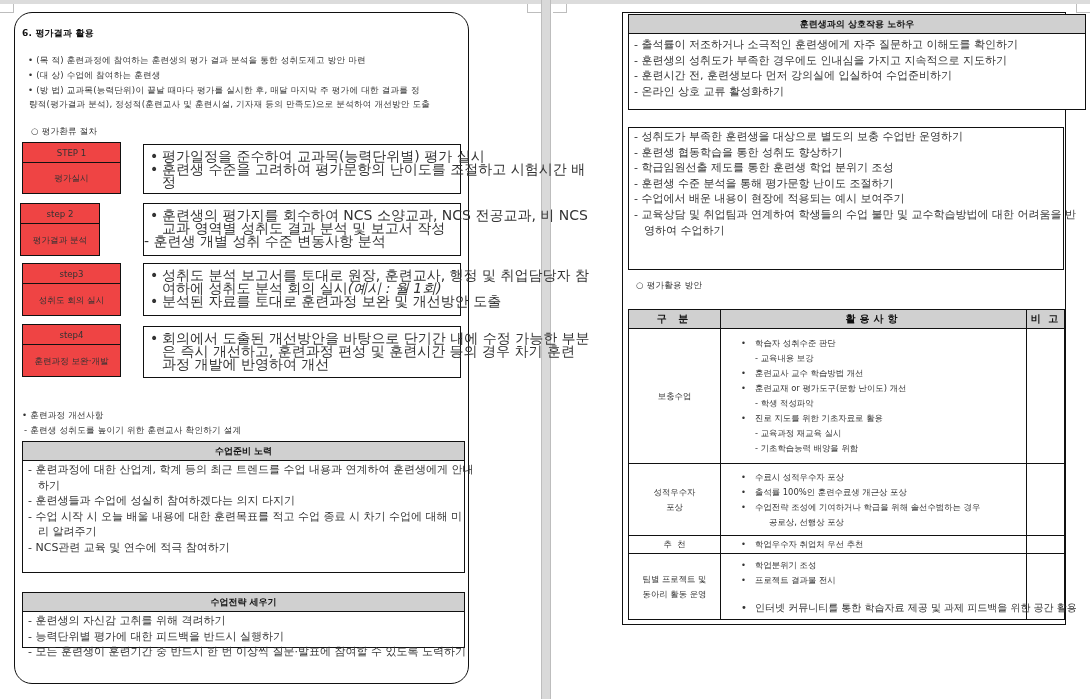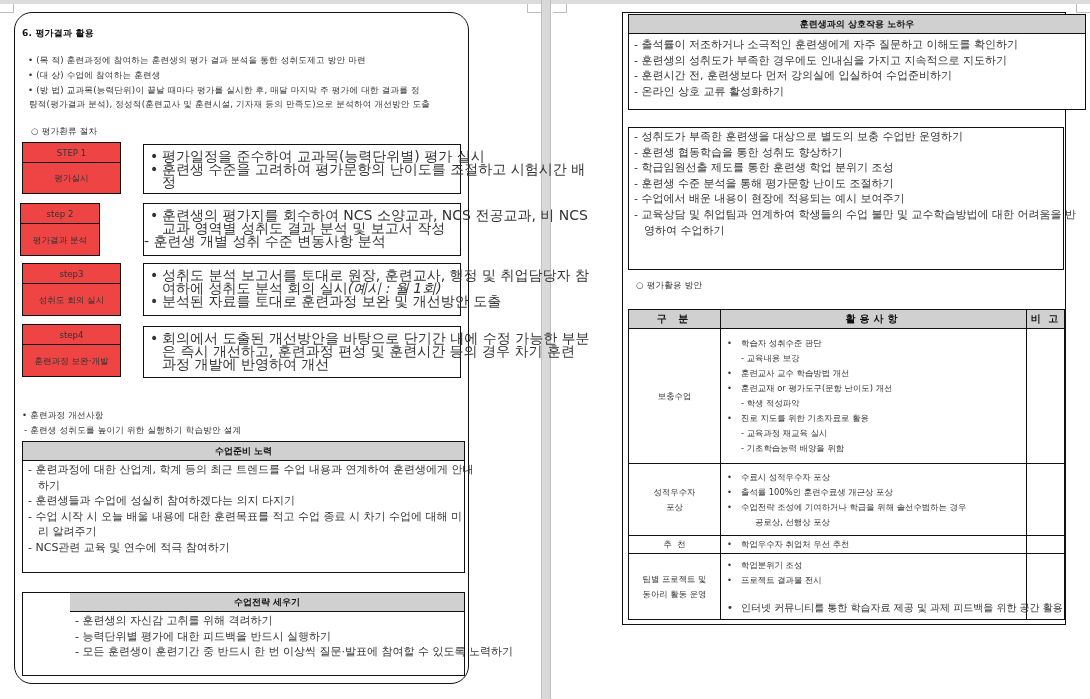--- a/index.html
+++ b/index.html
@@ -29,21 +29,21 @@
   .boxed { position: absolute; border: 1px solid #111; background: #fff; }
   .boxed .hdr { height: 19px; background: #d0d0d0; border-bottom: 1px solid #111; text-align: center; font-weight: bold; font-size: 9px; line-height: 19px; color: #111; }
   .boxed .items { padding: 1px 5px; }
   .boxed .it { font-size: 11px; line-height: 15.6px; color: #333; white-space: nowrap; }
   .boxed .it.ind { padding-left: 10px; }
 
   table.util { position: absolute; border-collapse: collapse; table-layout: fixed; }
   table.util th { background: #d0d0d0; font-weight: bold; font-size: 10px; height: 19px; border: 1px solid #111; color: #111; letter-spacing: 4px; margin-top: 24px; }
   table.util td { border: 1px solid #111; font-size: 8.4px; color: #333; vertical-align: middle; }
   table.util td.cat { text-align: center; line-height: 15px; }
-  table.util td.cont { padding: 4px 6px; }
+  table.util td.cont { padding: 4px 20px; }
   table.util .b { line-height: 15px; white-space: nowrap; }
   table.util .b .dot { display: inline-block; width: 14px; }
   table.util .sub { line-height: 15px; padding-left: 14px; white-space: nowrap; }
   table.util .cont2 { line-height: 15px; padding-left: 28px; white-space: nowrap; }
 </style>
 </head>
 <body>
 
 <div class="topbar"></div>
 <div class="gutter"></div>
@@ -96,35 +96,35 @@
     <div class="head">step4</div>
     <div class="body" style="line-height:32px;">훈련과정 보완·개발</div>
   </div>
   <div class="step-desc" style="left:128px;top:313px;width:318px;height:52px;">
     <div class="ln"><span class="bul">•</span><span>회의에서 도출된 개선방안을 바탕으로 단기간 내에 수정 가능한 부분</span></div>
     <div class="ln ind"><span>은 즉시 개선하고, 훈련과정 편성 및 훈련시간 등의 경우 차기 훈련</span></div>
     <div class="ln ind"><span>과정 개발에 반영하여 개선</span></div>
   </div>
 
   <div class="line" style="left:7px;top:396px;">• 훈련과정 개선사항</div>
-  <div class="line" style="left:9px;top:411px;"> - 훈련생 성취도를 높이기 위한 실행하기 학습방안 설계</div>
+  <div class="line" style="left:9px;top:411px;"> - 훈련생 성취도를 높이기 위한 훈련교사 확인하기 설계</div>
 
   <div class="boxed" style="left:7px;top:428px;width:443px;height:132px;">
     <div class="hdr">수업준비 노력</div>
     <div class="items">
       <div class="it">- 훈련과정에 대한 산업계, 학계 등의 최근 트렌드를 수업 내용과 연계하여 훈련생에게 안내</div>
       <div class="it ind">하기</div>
       <div class="it">- 훈련생들과 수업에 성실히 참여하겠다는 의지 다지기</div>
       <div class="it">- 수업 시작 시 오늘 배울 내용에 대한 훈련목표를 적고 수업 종료 시 차기 수업에 대해 미</div>
       <div class="it ind">리 알려주기</div>
       <div class="it">- NCS관련 교육 및 연수에 적극 참여하기</div>
     </div>
   </div>
 
-  <div class="boxed" style="left:7px;top:579px;width:443px;height:84px;padding-left:47px;">
+  <div class="boxed" style="left:7px;top:579px;width:443px;height:56px;">
     <div class="hdr">수업전략 세우기</div>
     <div class="items">
       <div class="it">- 훈련생의 자신감 고취를 위해 격려하기</div>
       <div class="it">- 능력단위별 평가에 대한 피드백을 반드시 실행하기</div>
       <div class="it">- 모든 훈련생이 훈련기간 중 반드시 한 번 이상씩 질문·발표에 참여할 수 있도록 노력하기</div>
     </div>
   </div>
 </div>
 
 <div id="right-frame" class="page-frame">

